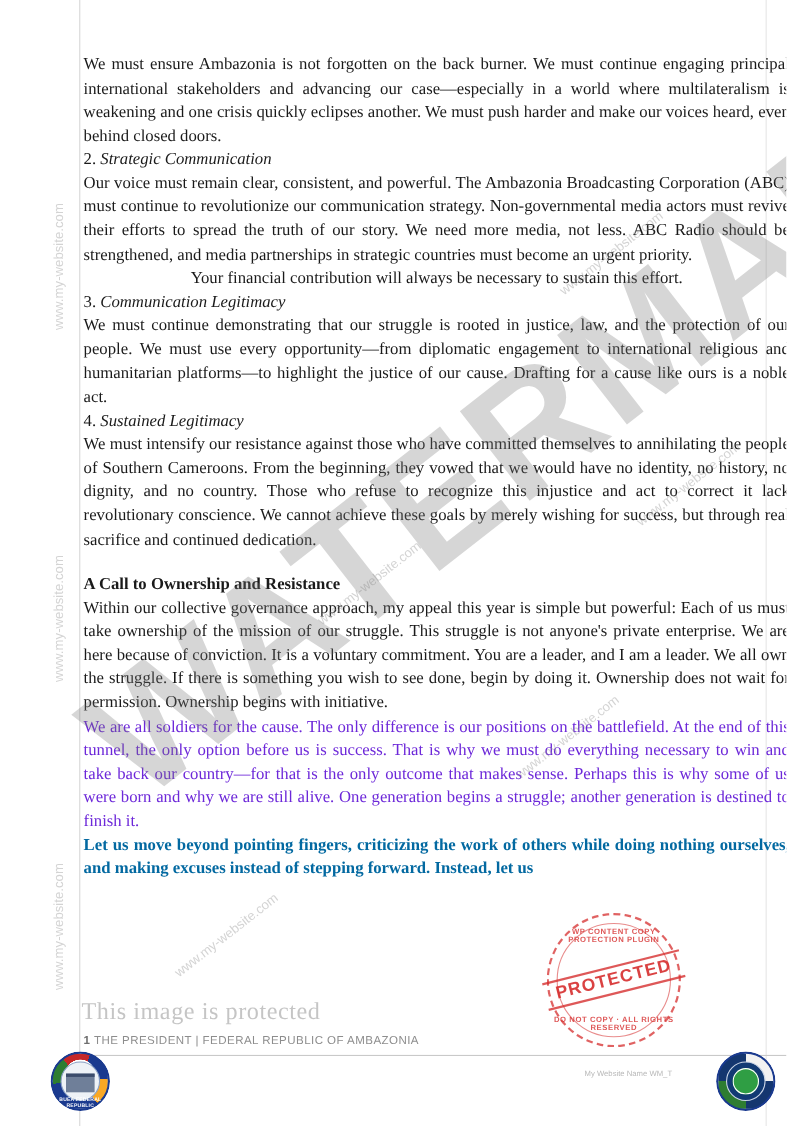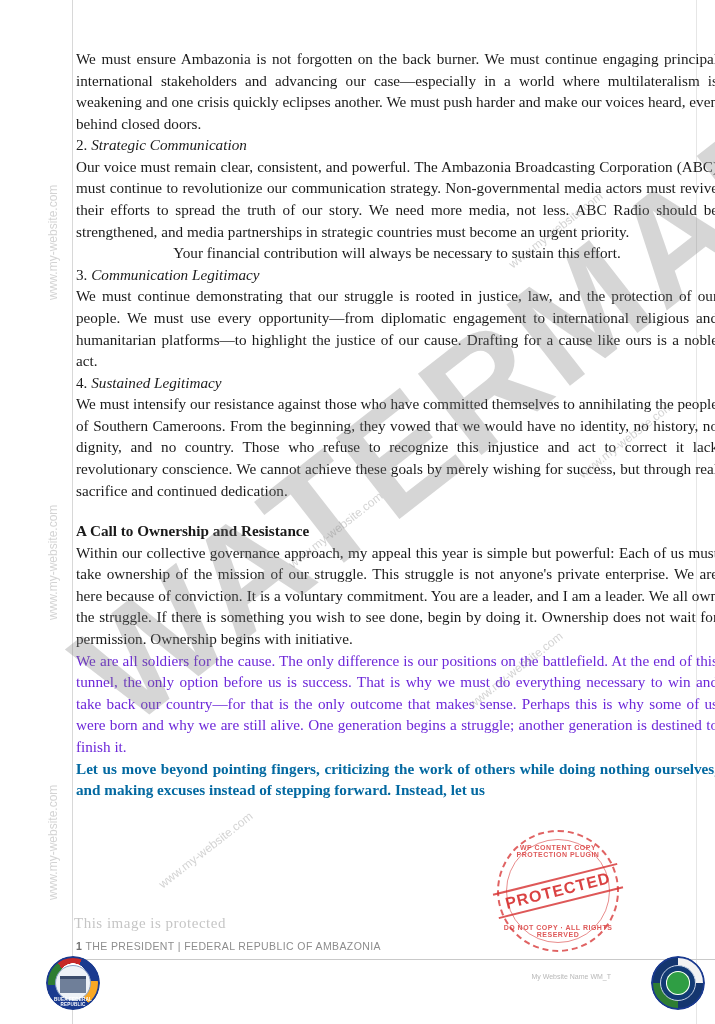--- a/index.html
+++ b/index.html
@@ -149,21 +149,21 @@
   .wm-tiles .d {
     transform: rotate(-38deg);
   }
 
   
   .protected-text {
     position: absolute;
     left: 38px;
     bottom: 92px;
     font-family: "Liberation Serif", serif;
-    font-size: 15px;
+    font-size: 22px;
     color: rgba(150,150,150,0.55);
     letter-spacing: .5px;
     pointer-events: none;
   }
 
   
   .stamp {
     position: absolute;
     right: 96px;
     bottom: 72px;

